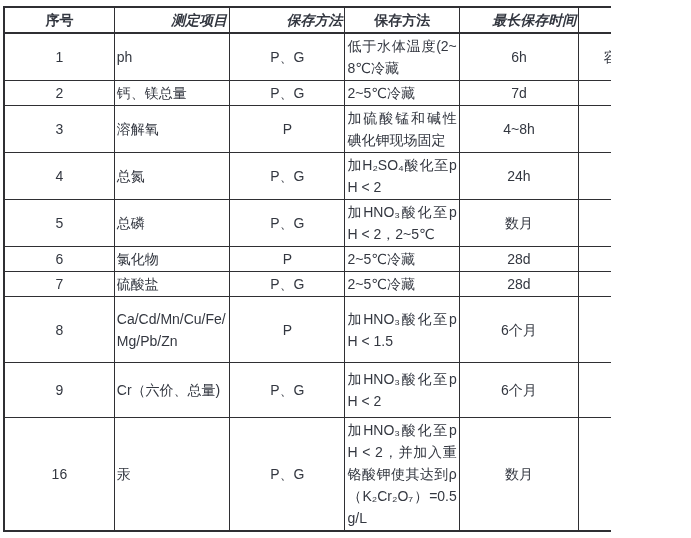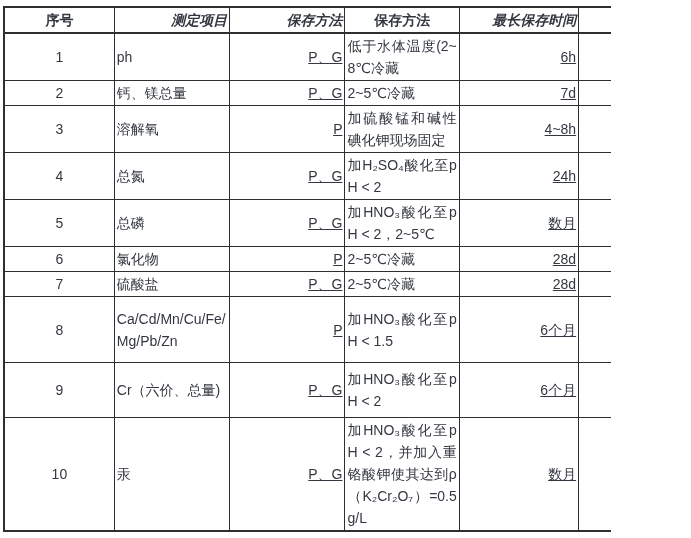--- a/index.html
+++ b/index.html
@@ -43,21 +43,21 @@
     height: 21px;
     border-bottom: 2px solid #2f2f33;
   }
   th.al-c, td.cell-no { text-align: center; }
   th.al-l { text-align: right; font-style: italic; }
   td.cell-item, td.cell-method {
     text-align: justify;
     text-justify: inter-character;
     word-break: break-all;
   }
-  td.cell-container, td.cell-time, td.cell-remark { text-align: right; text-decoration: underline; }
+  td.cell-container, td.cell-time, td.cell-remark { text-align: center; }
   tr.h22  { height: 22px; }
   tr.h40  { height: 40px; }
   tr.h47  { height: 47px; }
   tr.h66  { height: 66px; }
   tr.h55  { height: 55px; }
   tr.h113 { height: 113px; }
   .footnote {
     margin-top: 4px;
     font-size: 14px;
     line-height: 20px;
@@ -155,21 +155,21 @@
       </tr>
       <tr class="h55">
         <td class="cell-no">9</td>
         <td class="cell-item">Cr（六价、总量)</td>
         <td class="cell-container">P、G</td>
         <td class="cell-method">加HNO₃酸化至pH &lt; 2</td>
         <td class="cell-time">6个月</td>
         <td class="cell-remark"></td>
       </tr>
       <tr class="h113">
-        <td class="cell-no">10</td>
+        <td class="cell-no">16</td>
         <td class="cell-item">汞</td>
         <td class="cell-container">P、G</td>
         <td class="cell-method">加HNO₃酸化至pH &lt; 2，并加入重铬酸钾使其达到ρ（K₂Cr₂O₇）=0.5g/L</td>
         <td class="cell-time">数月</td>
         <td class="cell-remark"></td>
       </tr>
     </tbody>
   </table>
   <div class="footnote">注：G—硼硅玻璃，P—塑料</div>
 </div>

